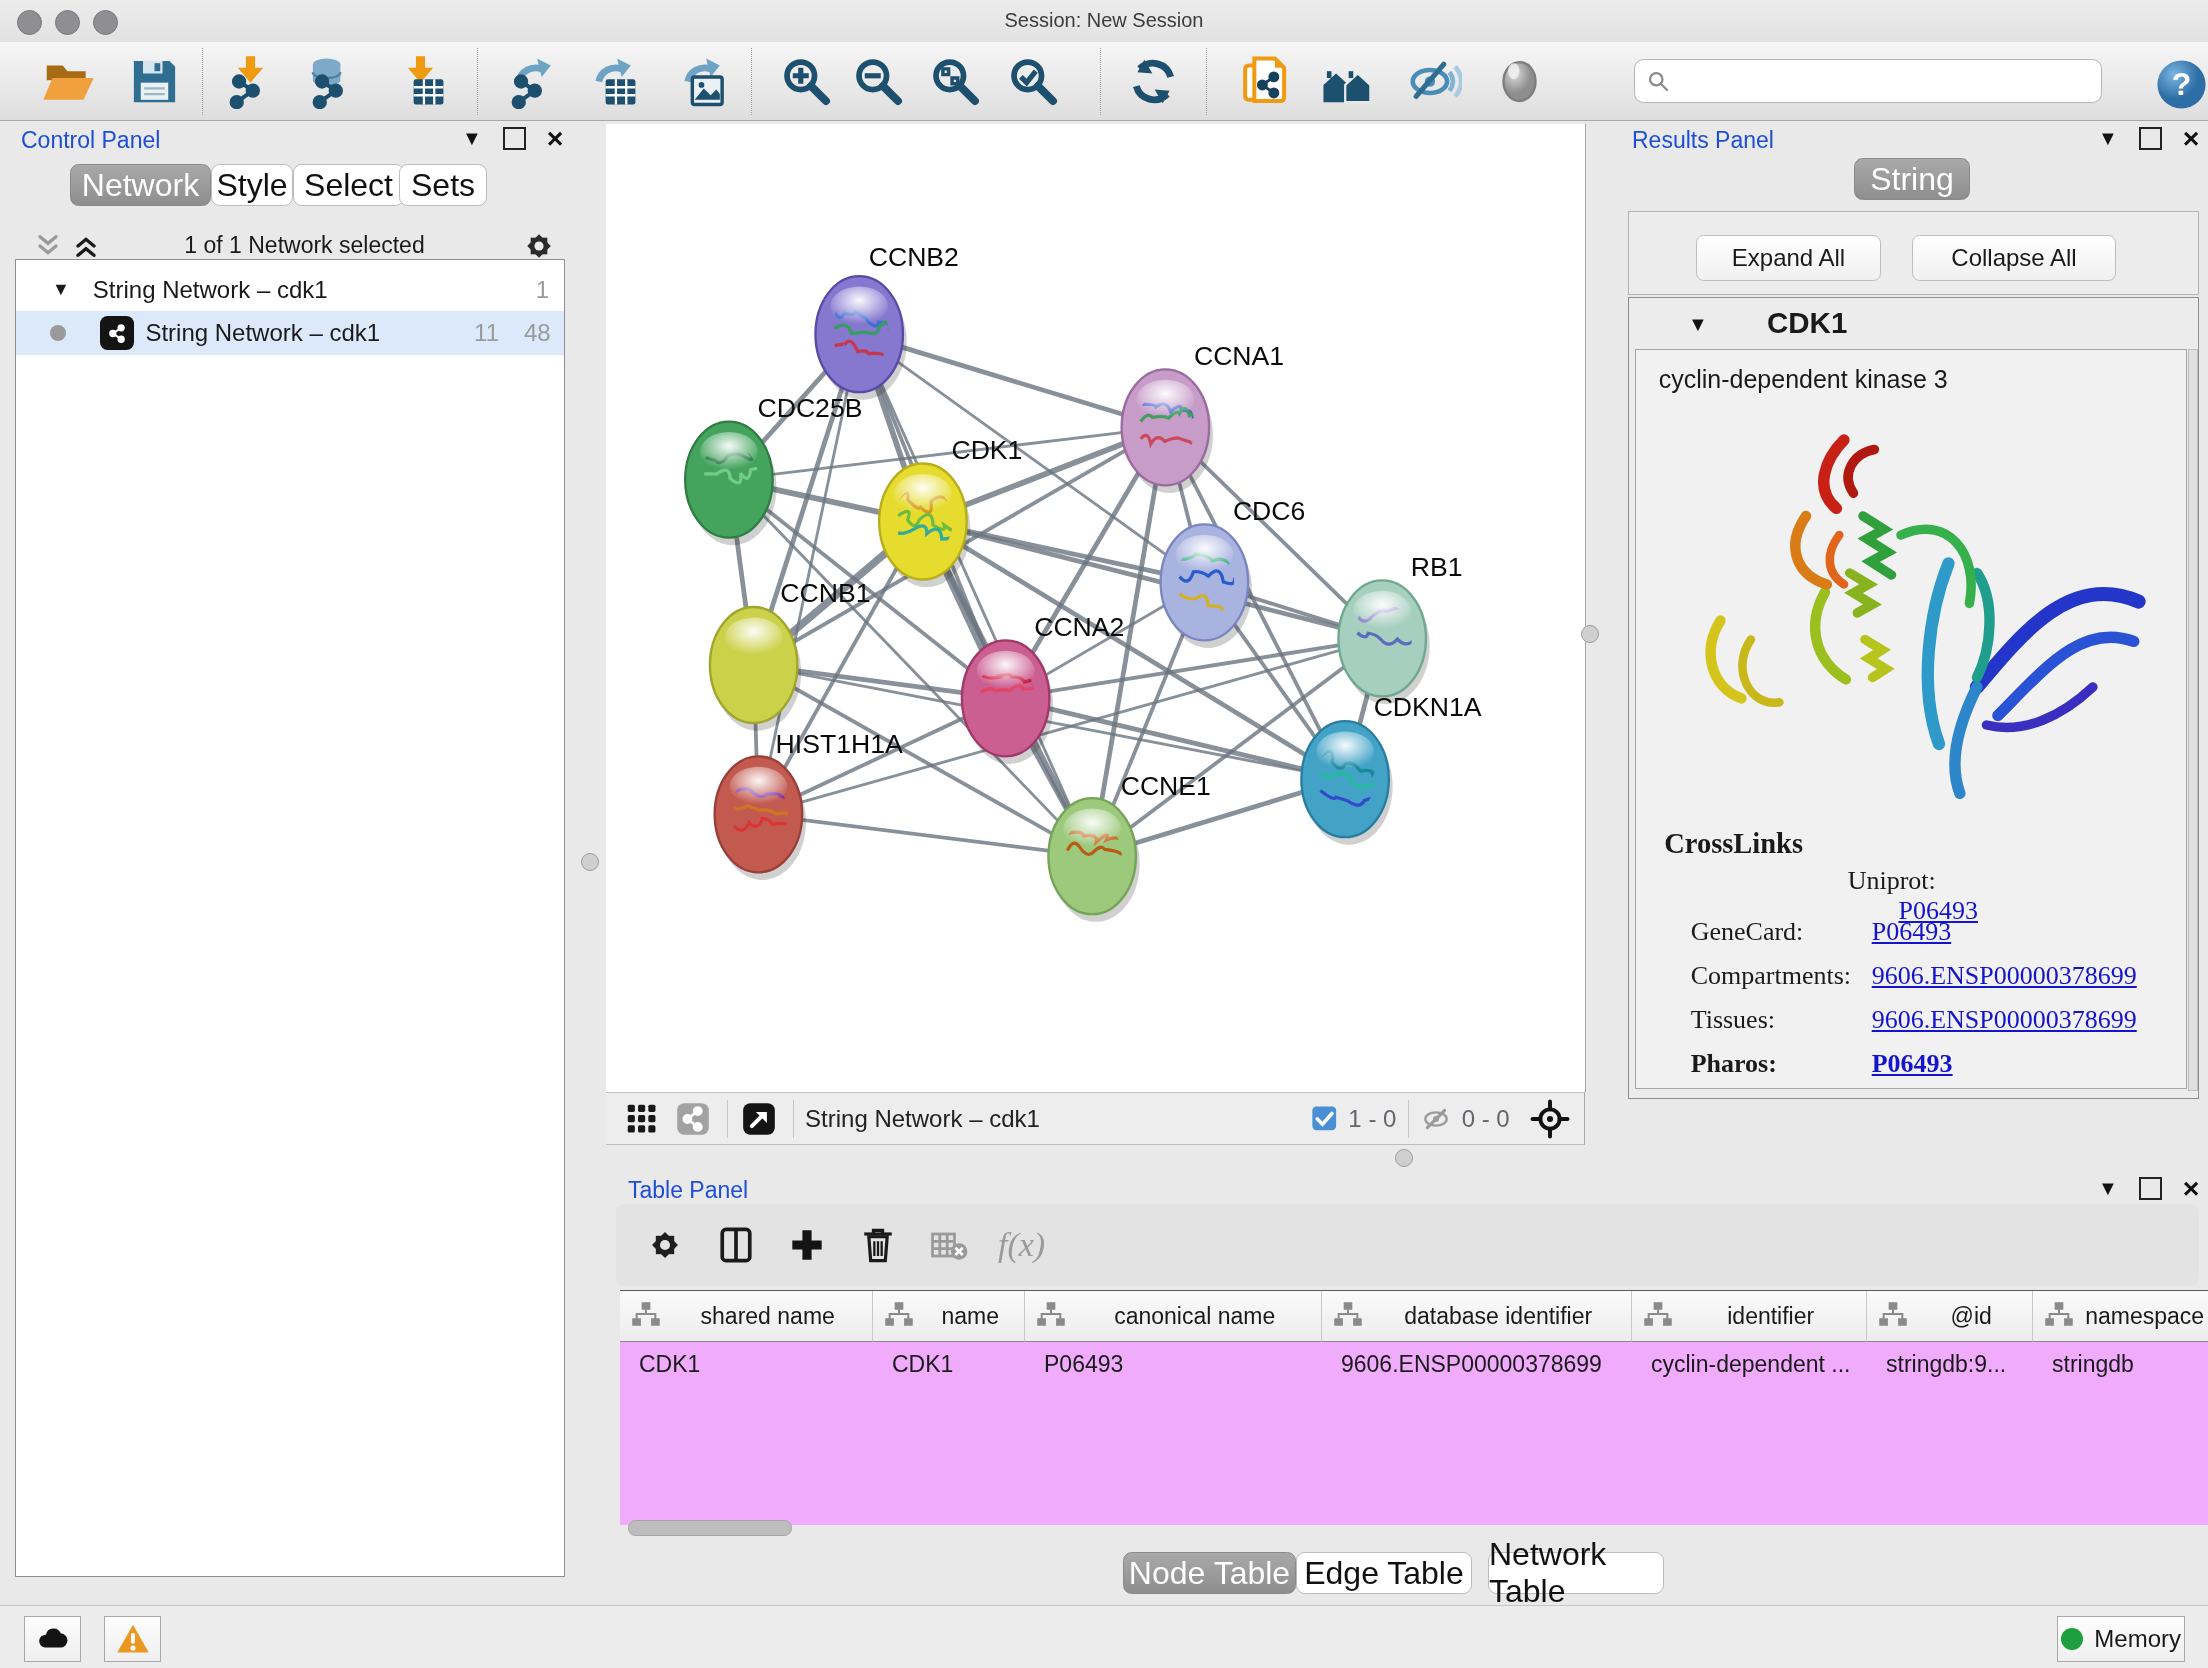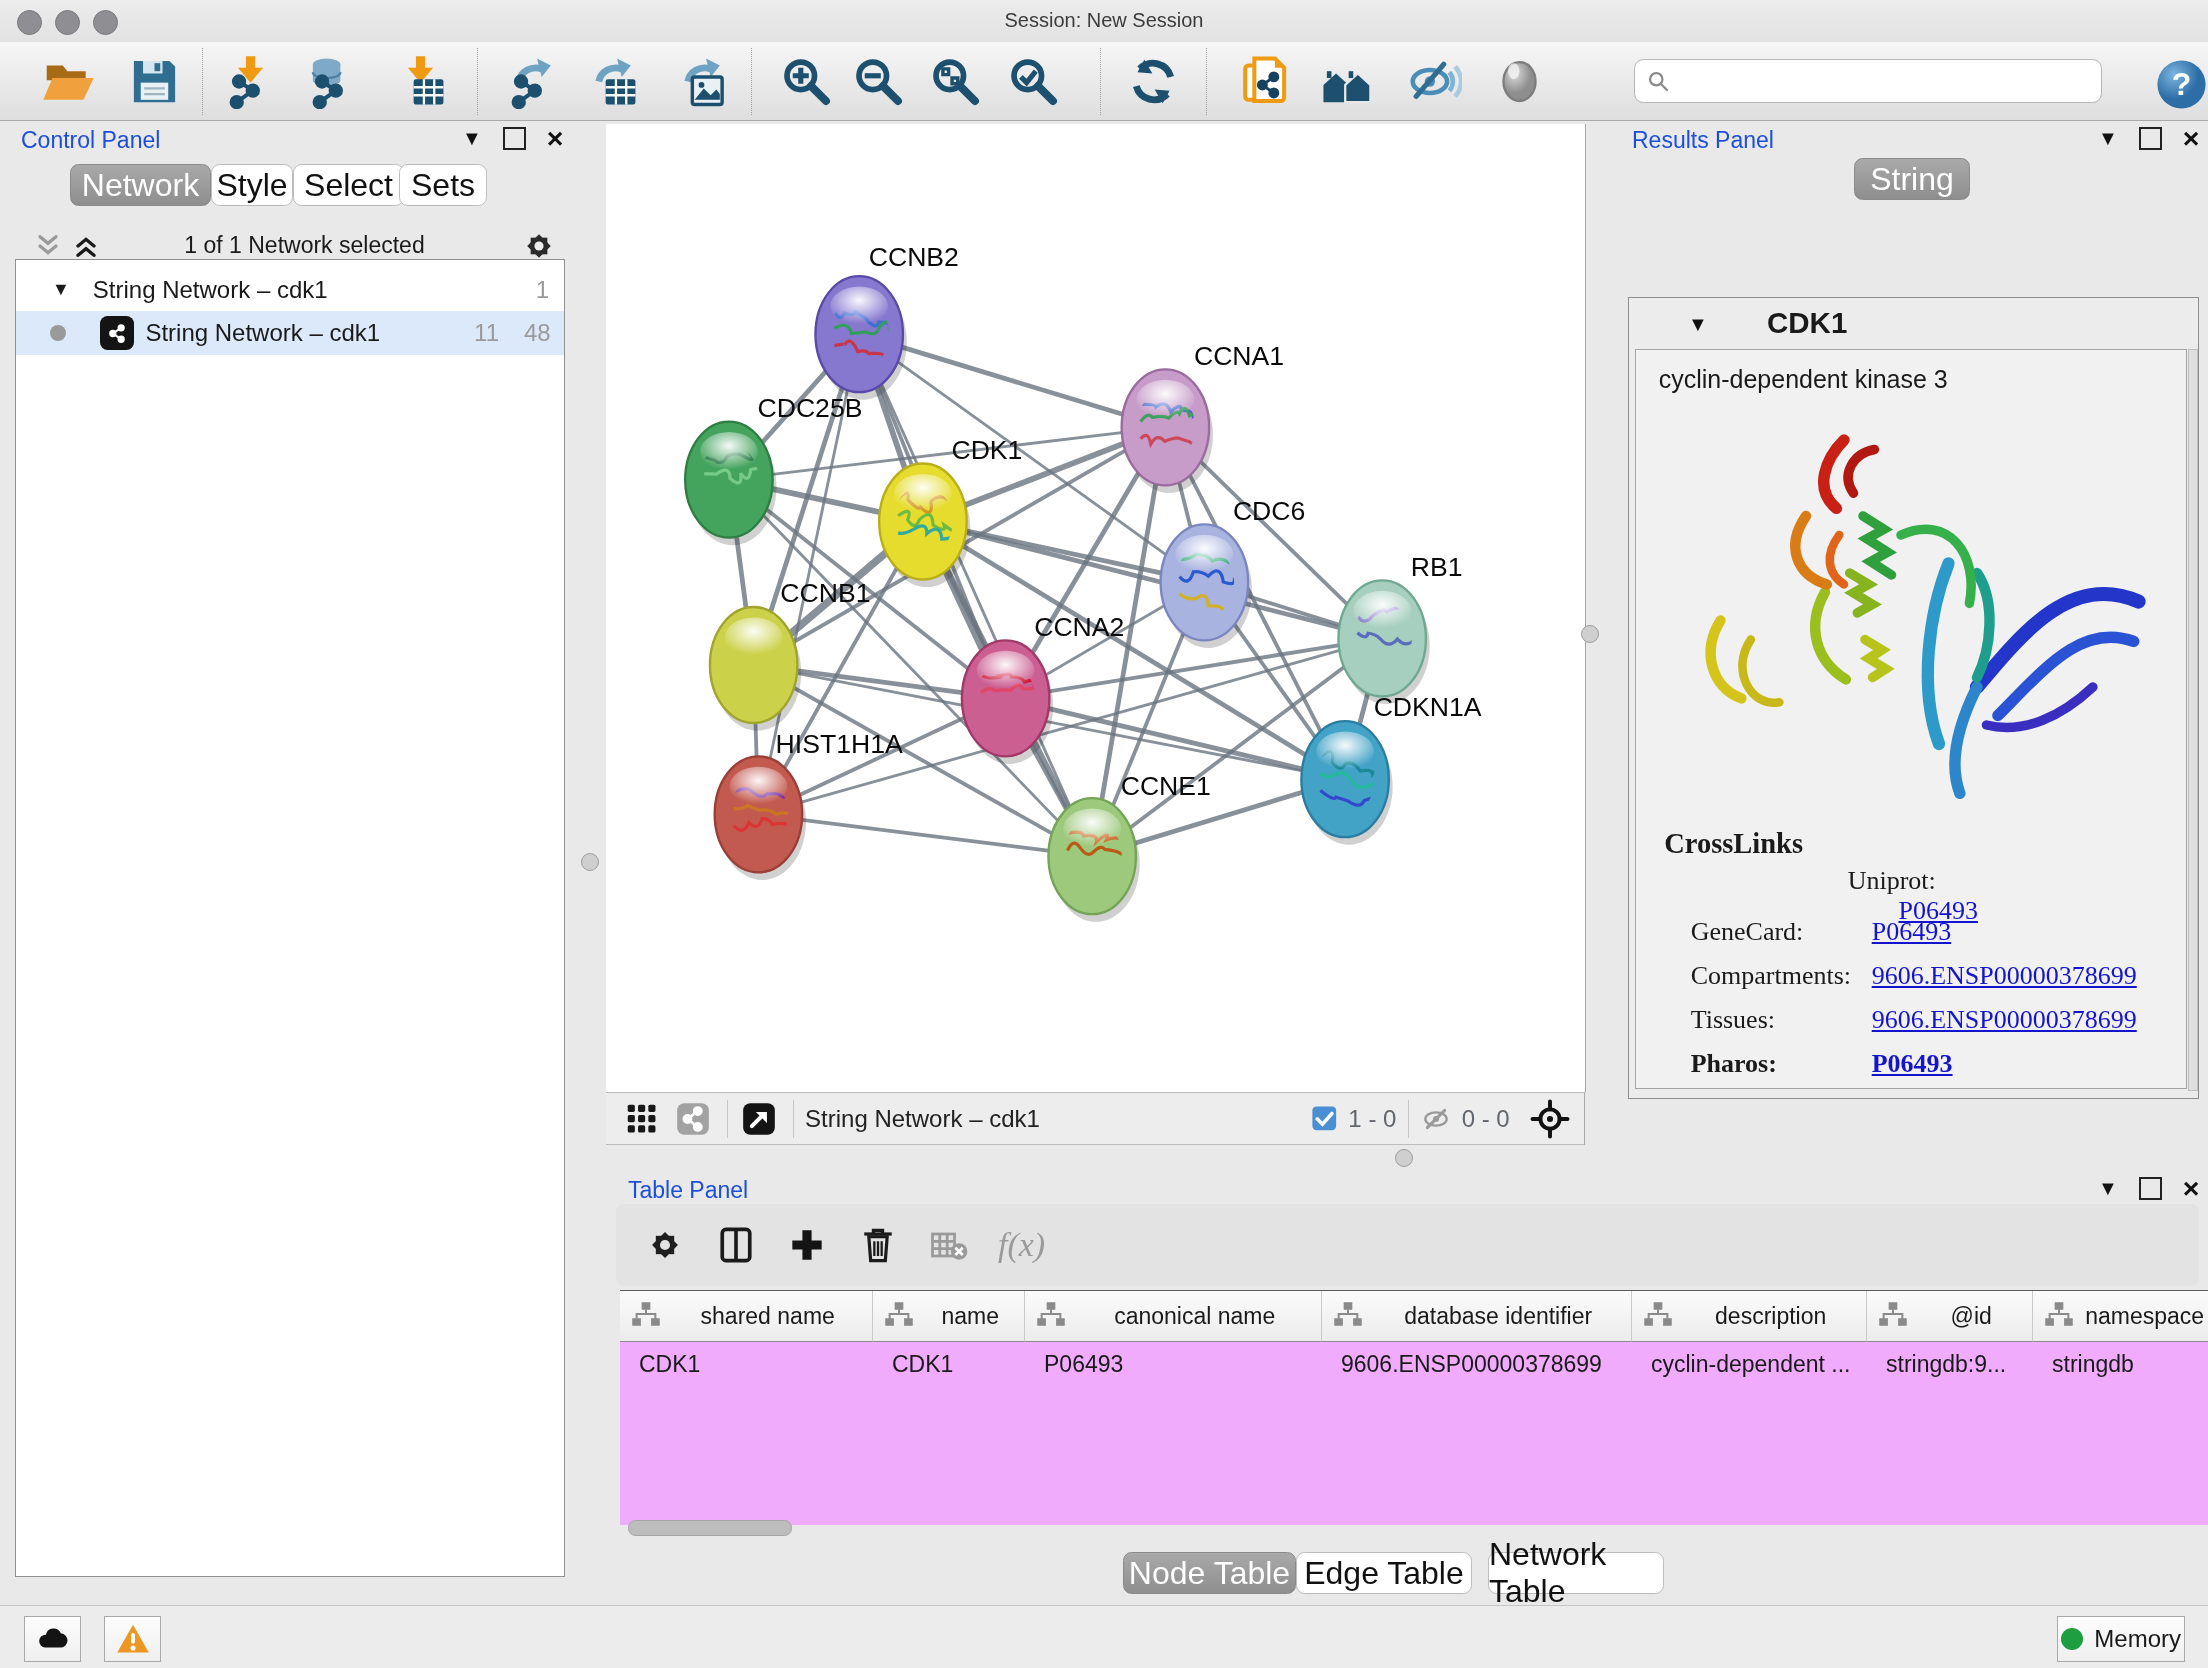--- a/index.html
+++ b/index.html
@@ -572,20 +572,24 @@
   <div class="splitter-dot abs" style="left:1395px;top:1149px"></div>
 
   <div class="abs panel-title" style="left:1632px;top:127px">Results Panel</div>
   <div class="abs hdr-btns" style="left:2098px;top:127px">
     <span class="tri">▼</span>
     <span class="sq"></span>
     <span class="xg">×</span>
   </div>
   <div class="tab sel abs" style="left:1854px;top:158px;width:116px">String</div>
 
+  <div id="rp-box1" class="abs">
+    <div class="rp-btn" style="left:67px;width:183px">Expand All</div>
+    <div class="rp-btn" style="left:283px;width:202px">Collapse All</div>
+  </div>
 
   <div id="rp-box2" class="abs">
     <span class="abs tri" style="left:59px;top:15px">▼</span>
     <span class="abs" style="left:138px;top:7.6px;font-size:29.5px;font-weight:bold">CDK1</span>
     <div id="rp-inner" class="abs">
       <div style="margin:15px 0 0 23px;font-size:25px">cyclin-dependent kinase 3</div>
       <svg width="495" height="418" viewBox="0 0 520 440" style="margin:7.6px 0 0 27px">
         <g fill="none" stroke-linecap="round">
           <path d="M500 210 C430 180 380 240 330 300" stroke="#2336c9" stroke-width="15"></path>
           <path d="M495 252 C440 232 400 282 352 330" stroke="#2a52d4" stroke-width="12"></path>
@@ -733,21 +737,21 @@
       <div class="td-cell" style="left: 702px; width: 310px;">9606.ENSP00000378699</div>
       <div class="th-cell" style="left: 1012px; width: 235px;">
         <svg viewBox="0 0 48 48">
           <g fill="#8a8a8a" stroke="#8a8a8a">
             <rect x="18" y="4" width="12" height="10"></rect>
             <rect x="4" y="28" width="12" height="10"></rect>
             <rect x="32" y="28" width="12" height="10"></rect>
             <path d="M24 14v7M10 28v-7h28v7" fill="none" stroke-width="3"></path>
           </g>
         </svg>
-               <span class="th-label">description</span>
+               <span class="th-label">identifier</span>
       </div>
       <div class="td-cell" style="left: 1012px; width: 235px;">cyclin-dependent ...</div>
       <div class="th-cell" style="left: 1247px; width: 166px;">
         <svg viewBox="0 0 48 48">
           <g fill="#8a8a8a" stroke="#8a8a8a">
             <rect x="18" y="4" width="12" height="10"></rect>
             <rect x="4" y="28" width="12" height="10"></rect>
             <rect x="32" y="28" width="12" height="10"></rect>
             <path d="M24 14v7M10 28v-7h28v7" fill="none" stroke-width="3"></path>
           </g>

